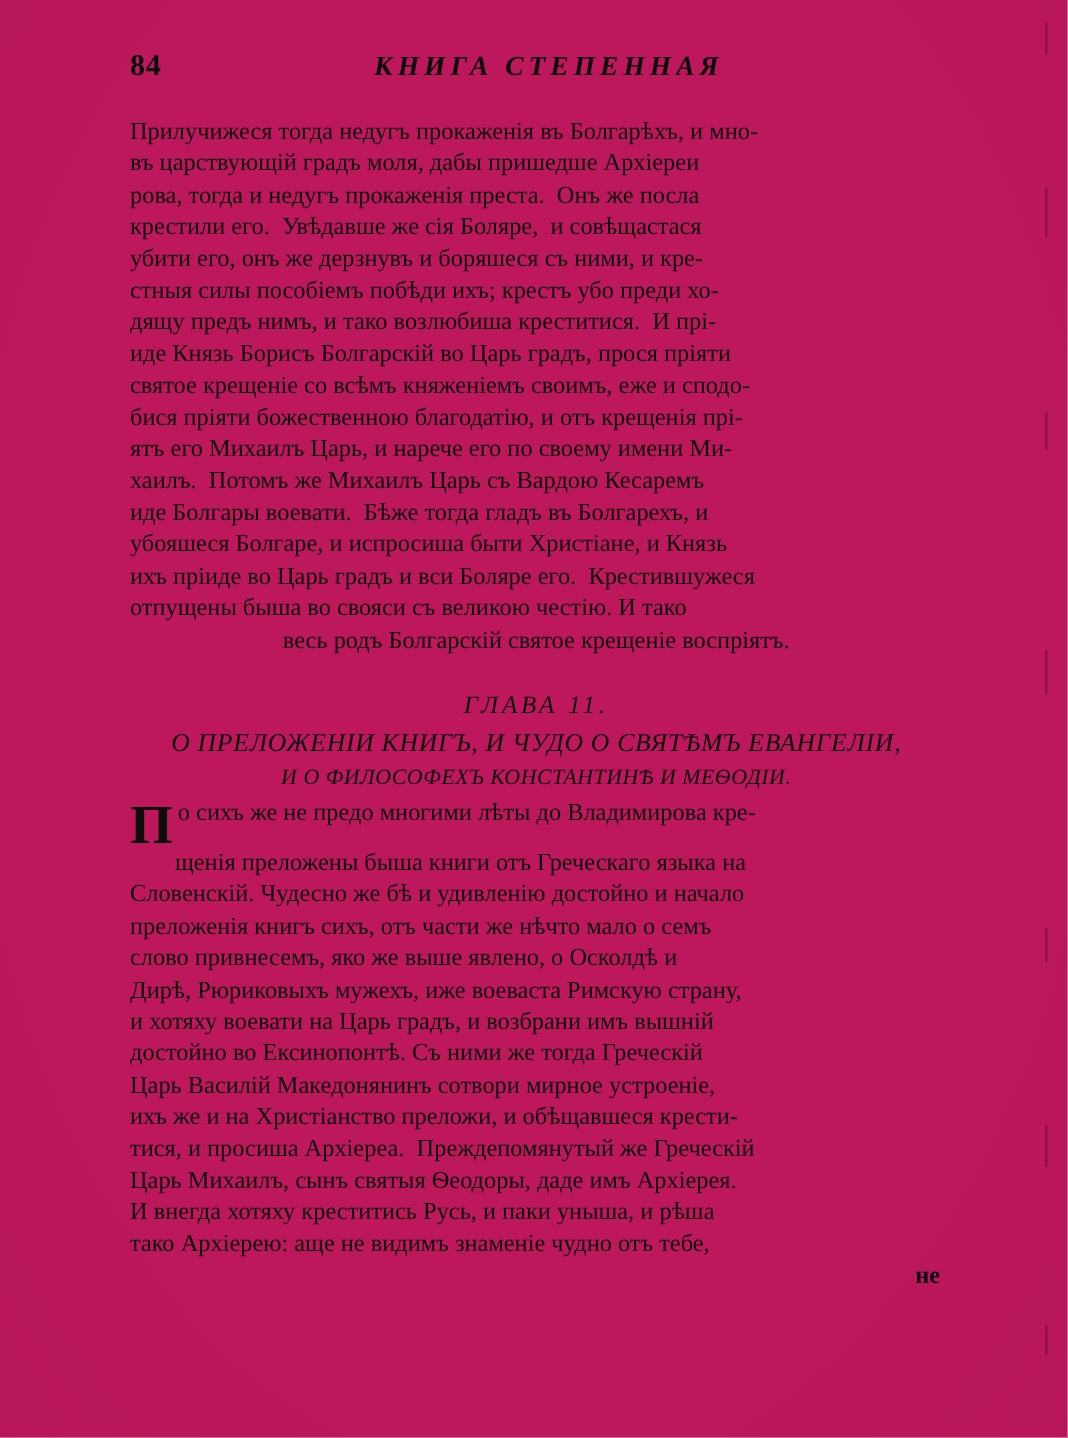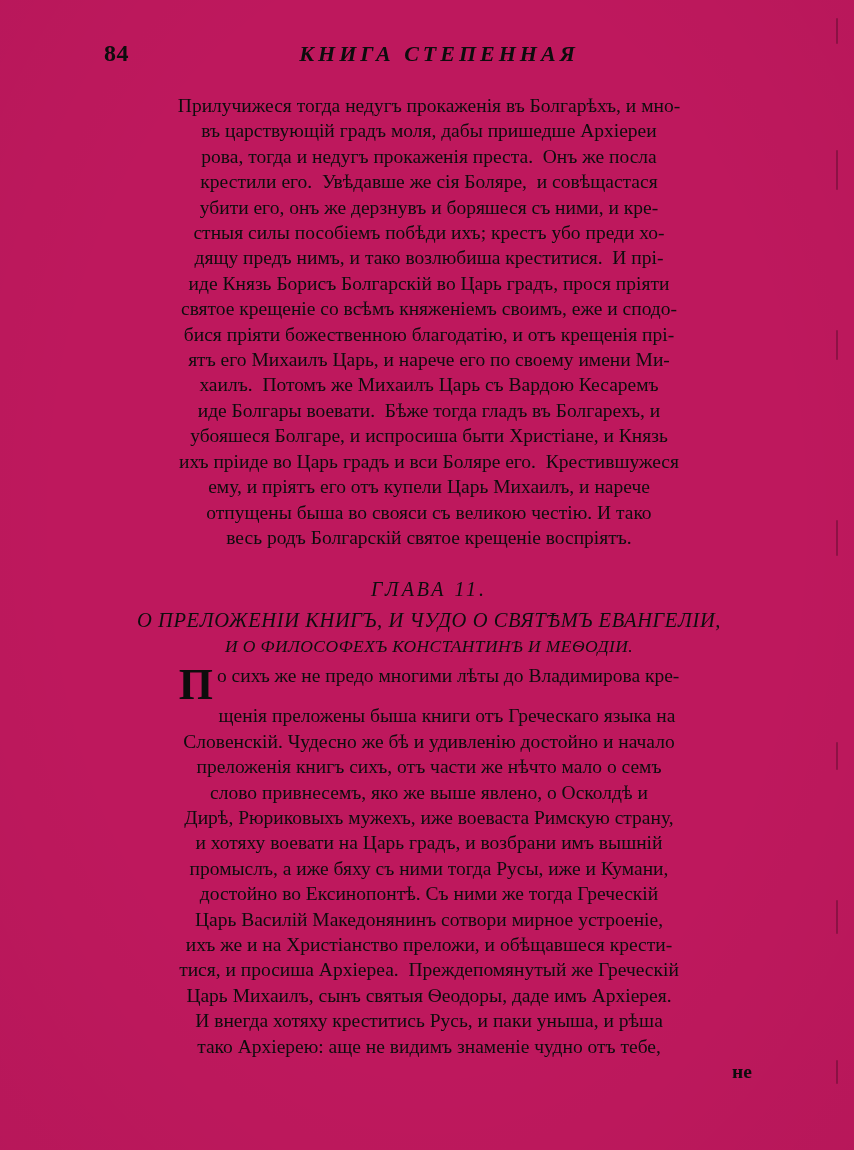--- a/index.html
+++ b/index.html
@@ -72,21 +72,21 @@
     font-size: 22px;
     font-weight: bold;
     font-style: italic;
     letter-spacing: 4px;
     padding-right: 40px;
   }
 
   
   .lines > div {
     display: flex;
-    justify-content: center;
+    justify-content: flex-start;
     font-size: 19.5px;
     line-height: 25.4px;
     white-space: nowrap;
   }
   .lines > div.left {
     justify-content: center;
   }
   .lines > div span.w {
     white-space: pre;
   }
@@ -196,23 +196,20 @@
       <div>
           <span class="w">иде Болгары воевати.  Бѣже тогда гладъ въ Болгарехъ, и</span>
         </div>
       <div>
           <span class="w">убояшеся Болгаре, и испросиша быти Христіане, и Князь</span>
         </div>
       <div>
           <span class="w">ихъ пріиде во Царь градъ и вси Боляре его.  Крестившужеся</span>
         </div>
       <div>
-          <span class="w">ему, и пріятъ его отъ купели Царь Михаилъ, и нарече</span>
-        </div>
-      <div>
           <span class="w">отпущены быша во свояси съ великою честію. И тако</span>
         </div>
       <div class="left">
           <span class="w">весь родъ Болгарскій святое крещеніе воспріятъ.</span>
         </div>
     </div>
 
     <div class="chapter-head">
       <div class="chapter-label">ГЛАВА  11.</div>
       <div class="chapter-title">О ПРЕЛОЖЕНІИ КНИГЪ, И ЧУДО О СВЯТѢМЪ ЕВАНГЕЛІИ,</div>
@@ -237,23 +234,20 @@
         <div>
             <span class="w">слово привнесемъ, яко же выше явлено, о Осколдѣ и</span>
           </div>
         <div>
             <span class="w">Дирѣ, Рюриковыхъ мужехъ, иже воеваста Римскую страну,</span>
           </div>
         <div>
             <span class="w">и хотяху воевати на Царь градъ, и возбрани имъ вышній</span>
           </div>
         <div>
-            <span class="w">промыслъ, а иже бяху съ ними тогда Русы, иже и Кумани,</span>
-          </div>
-        <div>
             <span class="w">достойно во Ексинопонтѣ. Съ ними же тогда Греческій</span>
           </div>
         <div>
             <span class="w">Царь Василій Македонянинъ сотвори мирное устроеніе,</span>
           </div>
         <div>
             <span class="w">ихъ же и на Христіанство преложи, и обѣщавшеся крести-</span>
           </div>
         <div>
             <span class="w">тися, и просиша Архіереа.  Преждепомянутый же Греческій</span>

